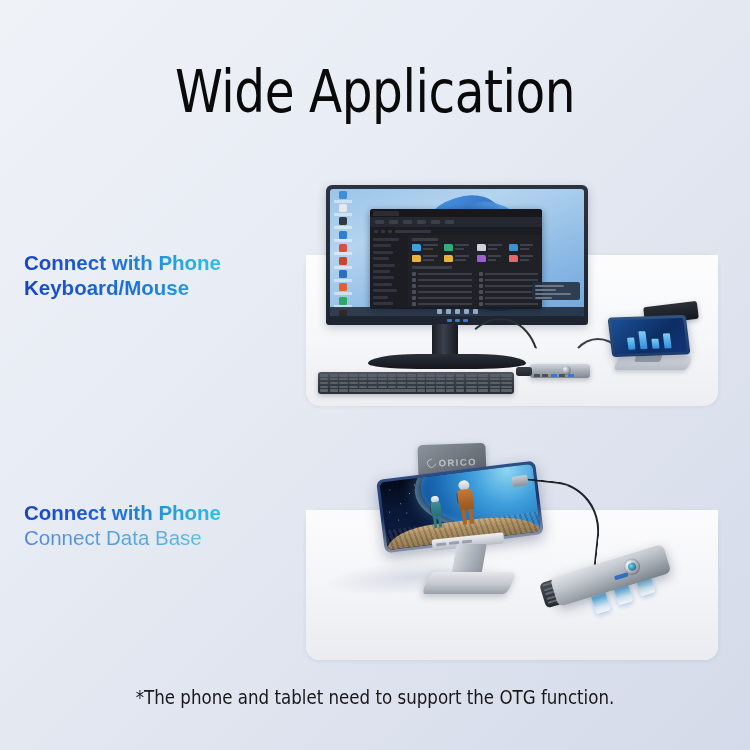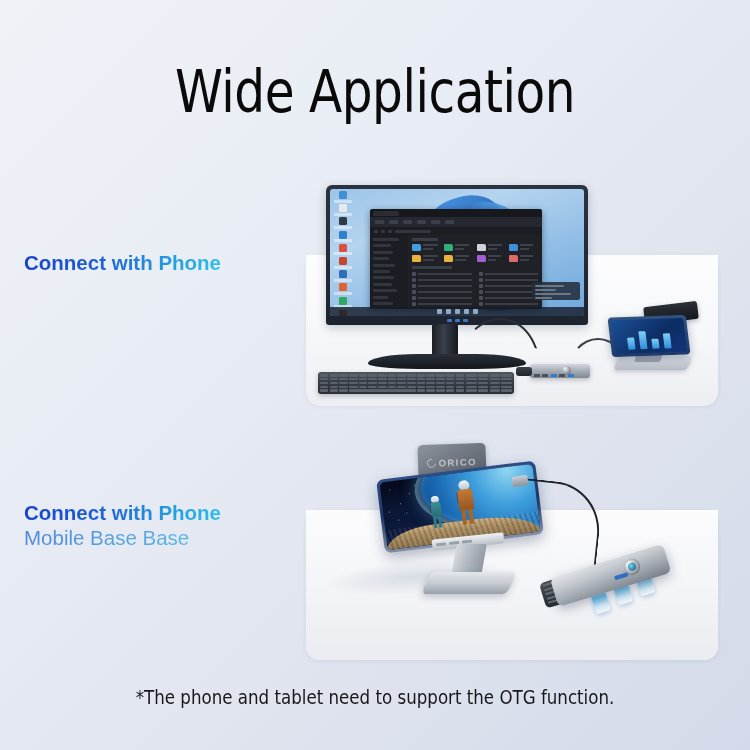--- a/index.html
+++ b/index.html
@@ -713,20 +713,21 @@
     </div>
     <div class="body">
       <div class="usbport"></div>
       <div class="lens"></div>
     </div>
   </div>
 </div>
 
 <div class="copy one">
   <div class="line">Connect with Phone</div>
+  <div class="line l2">Keyboard/Mouse</div>
 </div>
 
 <div class="copy two">
   <div class="line">Connect with Phone</div>
-  <div class="line sub">Mobile Base Base</div>
+  <div class="line sub">Connect Data Base</div>
 </div>
 
 <div class="footnote">*The phone and tablet need to support the OTG function.</div>
 
 </body></html>

